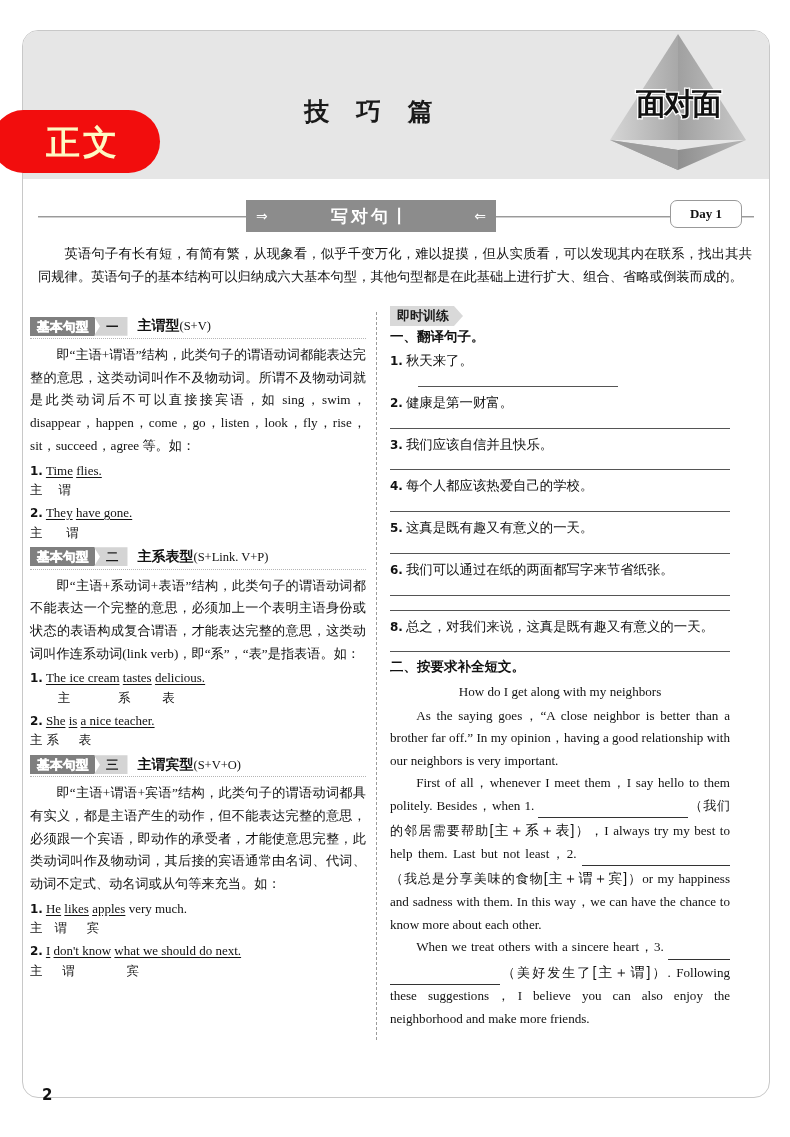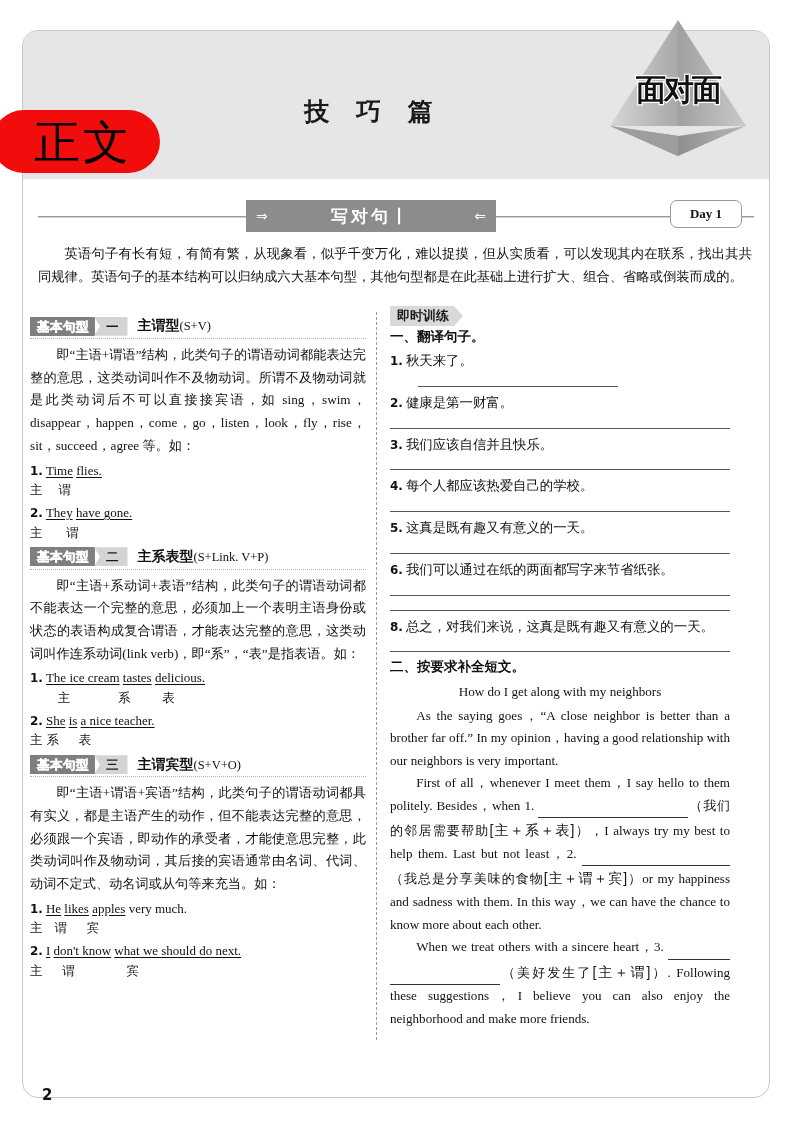--- a/index.html
+++ b/index.html
@@ -50,32 +50,32 @@
     left: -8px; top: 110px;
     width: 168px; height: 63px;
     background: #f20d0d;
     border-radius: 32px;
     display: flex;
     align-items: center;
     justify-content: center;
     z-index: 6;
   }
   .red-tab-label {
-    color: #000000;
-    font-family: "DejaVu Sans", sans-serif;
-    font-weight: normal;
-    font-size: 46px;
+    color: #fef9c3;
+    font-family: "DejaVu Sans", sans-serif;
+    font-weight: bold;
+    font-size: 34px;
     letter-spacing: 3px;
     line-height: 1;
     padding-left: 14px;
   }
   
   .pyramid-wrap {
     position: absolute;
-    right: 32px; top: 18px;
+    right: 32px; top: 32px;
     width: 160px; height: 150px;
     z-index: 4;
   }
   .pyramid-text {
     position: absolute;
     left: 0; top: 52px;
     width: 160px;
     text-align: center;
     font-family: "DejaVu Sans", sans-serif;
     font-weight: bold;

